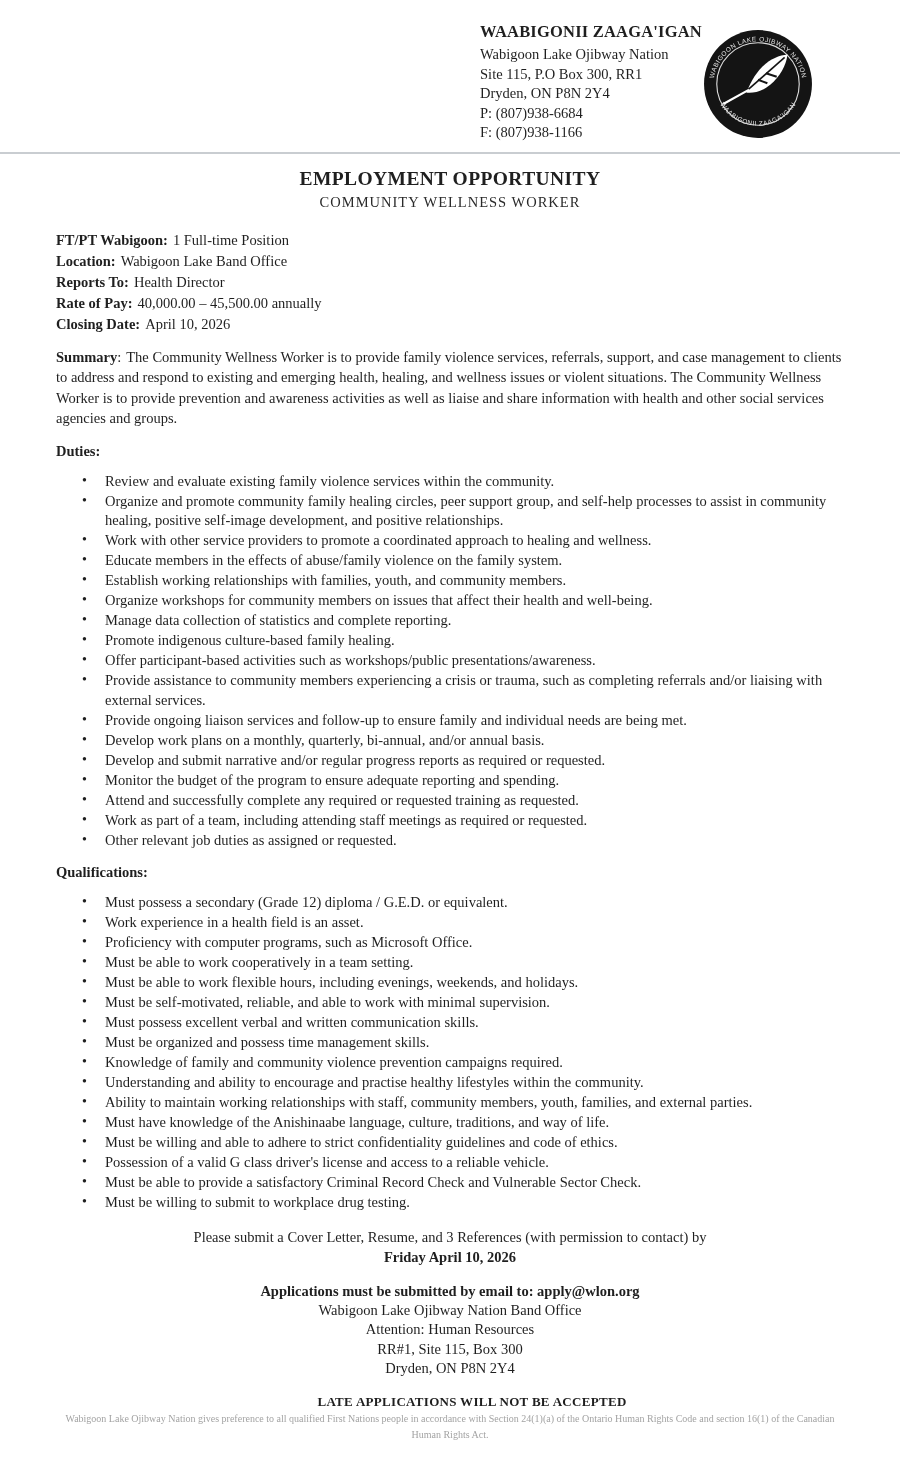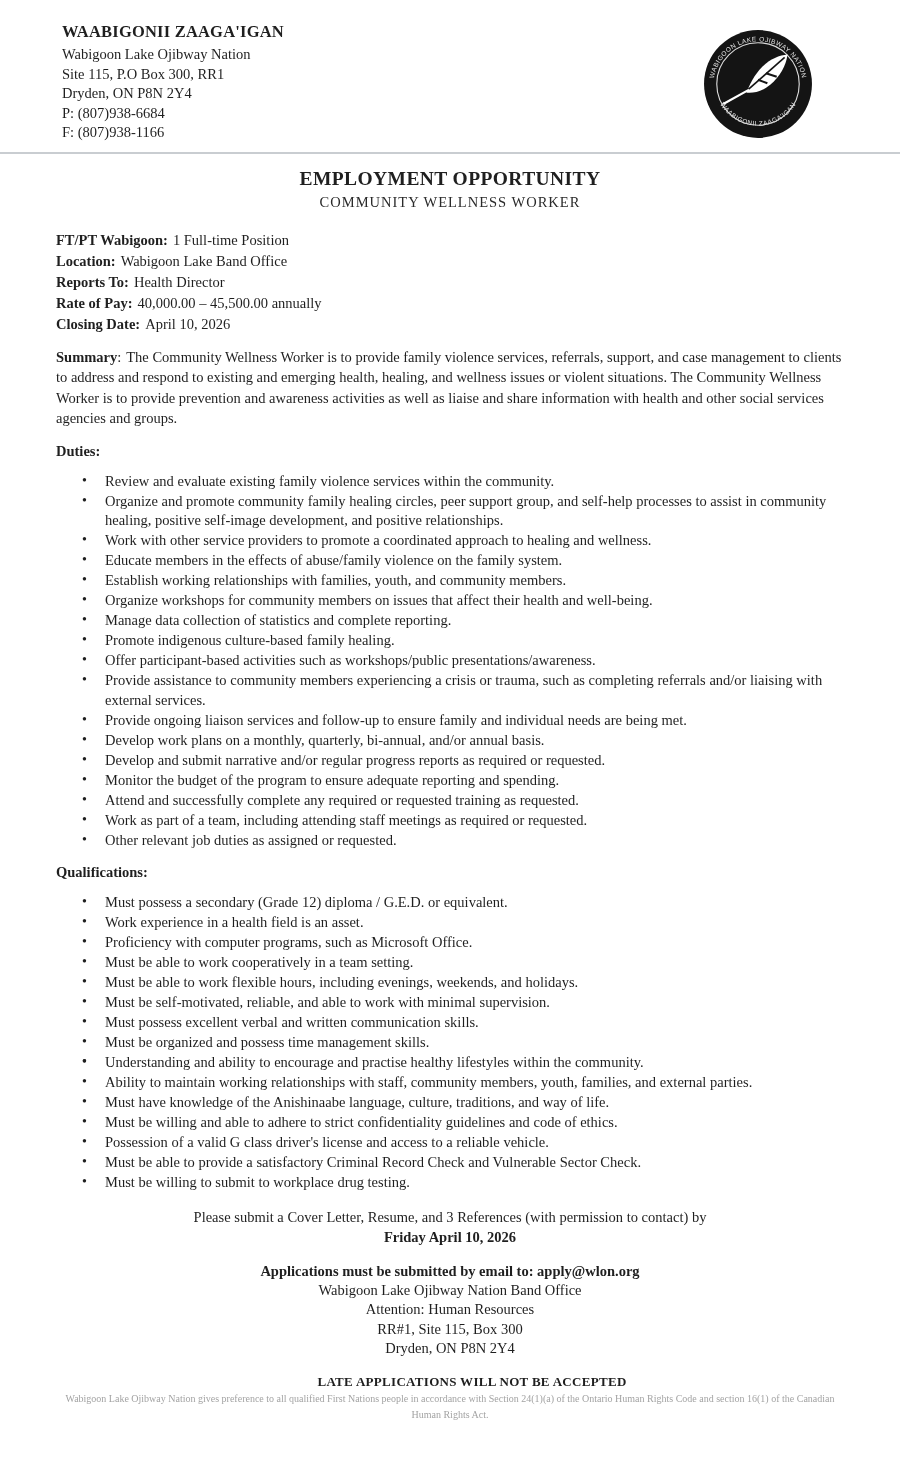--- a/index.html
+++ b/index.html
@@ -2,21 +2,21 @@
 <html><head>
 <meta charset="utf-8">
 <style>
   html,body { margin:0; padding:0; background:#e8e8e8; }
   .page {
     position:relative; width:900px; height:1475px; margin:0 auto;
     background:#ffffff; color:#1f1f1f; overflow:hidden;
     font-family:"Liberation Serif", serif;
   }
   
-  .header { display:flex; justify-content:space-between; align-items:flex-start; padding:22px 86px 0 62px; }
+  .header { display:flex; justify-content:flex-end; align-items:flex-start; padding:22px 86px 0 62px; }
   .org-name { font-weight:bold; font-size:16.5px; letter-spacing:.2px; margin-bottom:3px; }
   .addr-line { font-size:14.5px; line-height:19.5px; }
   .logo { margin-top:6px; flex:0 0 auto; }
   .logo svg { width:112px; height:112px; display:block; }
   .rule { border:none; border-top:2px solid #c9cdd1; margin:9px 0 0 0; }
   
   .title-block { text-align:center; margin-top:14px; }
   .title-main { font-size:19.5px; font-weight:bold; letter-spacing:.4px; }
   .title-sub { font-size:14.5px; letter-spacing:1px; margin-top:4px; color:#2a2a2a; }
   
@@ -188,21 +188,21 @@
       <li>
       <span class="bullet">•</span><span>Must be self-motivated, reliable, and able to work with minimal supervision.</span>
     </li>
       <li>
       <span class="bullet">•</span><span>Must possess excellent verbal and written communication skills.</span>
     </li>
       <li>
       <span class="bullet">•</span><span>Must be organized and possess time management skills.</span>
     </li>
       <li>
-      <span class="bullet">•</span>
+      <span class="bullet">•</span><span>Knowledge of family and community violence prevention campaigns required.</span>
     </li>
       <li>
       <span class="bullet">•</span><span>Understanding and ability to encourage and practise healthy lifestyles within the community.</span>
     </li>
       <li>
       <span class="bullet">•</span><span>Ability to maintain working relationships with staff, community members, youth, families, and external parties.</span>
     </li>
       <li>
       <span class="bullet">•</span><span>Must have knowledge of the Anishinaabe language, culture, traditions, and way of life.</span>
     </li>

